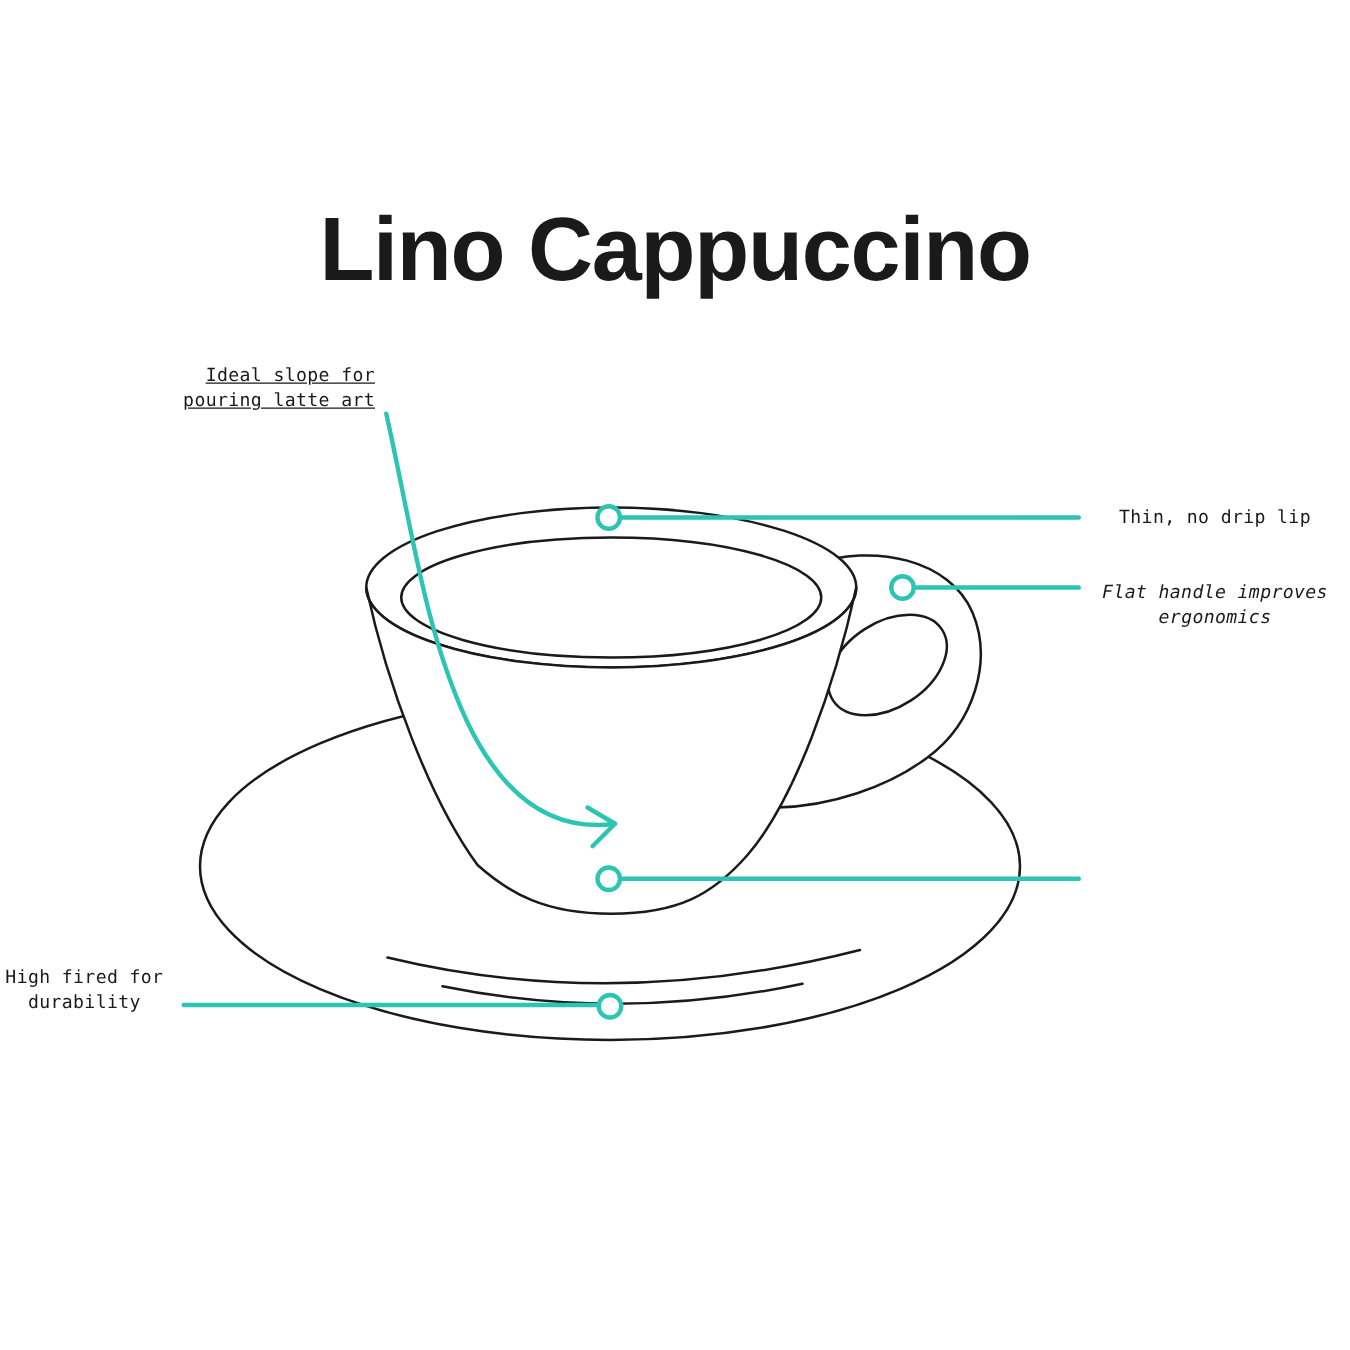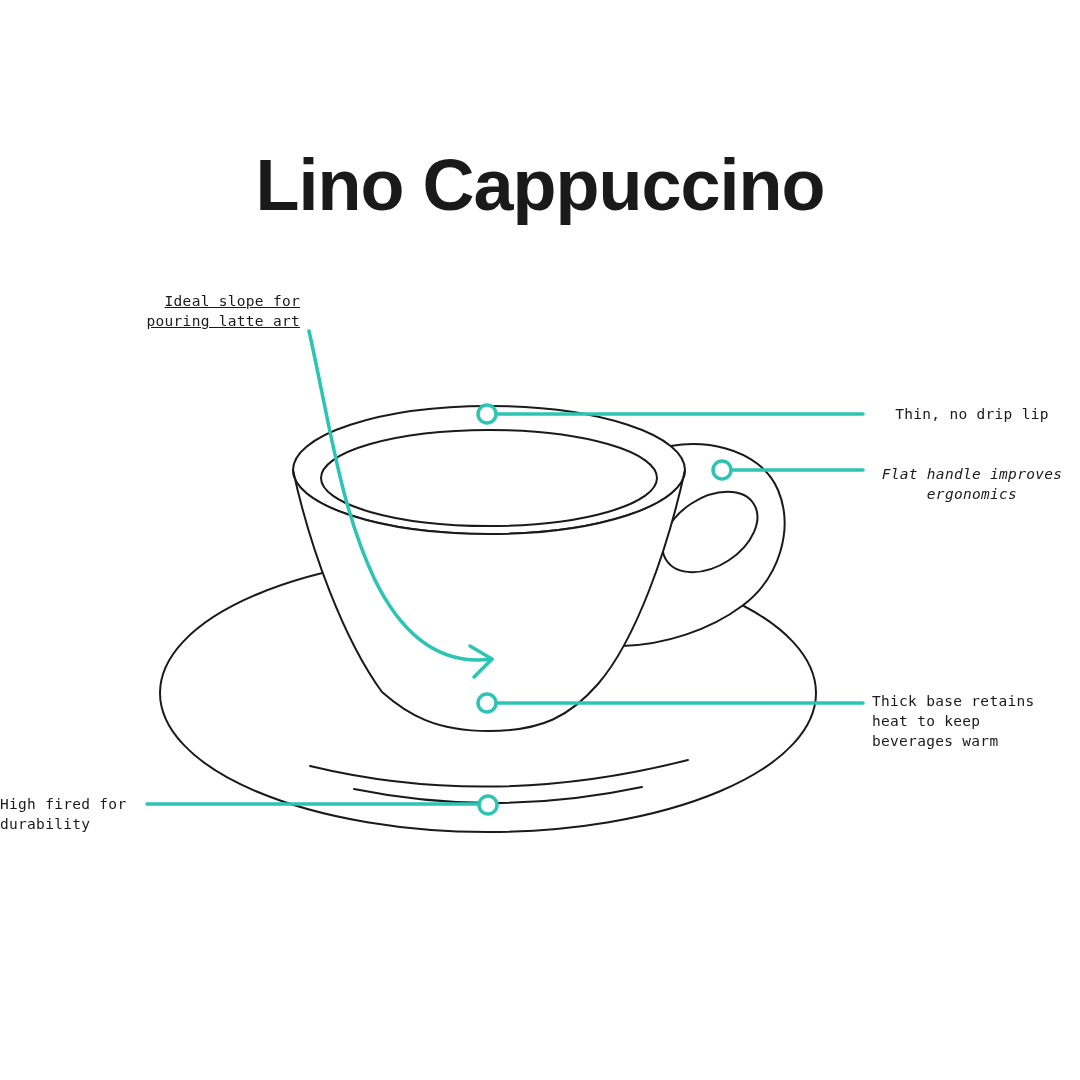--- a/index.html
+++ b/index.html
@@ -11,21 +11,21 @@
   .stage{
     position:relative;
     width:1080px;height:1080px;
     background:var(--bg);
     overflow:hidden;
     font-family:"DejaVu Sans Mono", monospace;
     color:var(--ink);
   }
   .title{
     position:absolute;
-    top:144px;left:0;width:100%;
+    top:159px;left:0;width:100%;
     margin:0;
     text-align:center;
     font-family:"Liberation Sans","DejaVu Sans",sans-serif;
     font-weight:bold;
     font-size:72px;
     letter-spacing:-1px;
     color:var(--ink);
   }
   .diagram-svg{
     position:absolute;
@@ -40,21 +40,21 @@
     font-size:14.5px;
     line-height:20px;
     letter-spacing:0.3px;
     white-space:pre-line;
     color:var(--ink);
   }
   .ann-ideal-slope{left:100px;top:291px;width:200px;text-align:right;text-decoration:underline;}
   .ann-thin-lip{left:872px;top:404px;width:200px;text-align:center;}
   .ann-flat-handle{left:872px;top:464px;width:200px;text-align:center;font-style:italic;}
   .ann-thick-base{left:872px;top:691px;width:200px;text-align:left;}
-  .ann-high-fired{left:0px;top:794px;width:135px;text-align:left;}
+  .ann-high-fired{left:0px;top:772px;width:135px;text-align:center;}
 </style>
 </head>
 <body>
 
 <div class="stage">
 
   <h1 class="title">Lino Cappuccino</h1>
 
   <svg class="diagram-svg" viewBox="0 0 1080 1080" aria-hidden="true">
 
@@ -81,19 +81,16 @@
     <circle class="teal-dot" cx="722" cy="470" r="9"></circle>
     <circle class="teal-dot" cx="487" cy="703" r="9"></circle>
     <circle class="teal-dot" cx="488" cy="805" r="9"></circle>
   </svg>
 
   <div class="ann ann-ideal-slope">Ideal slope for
 pouring latte art</div>
   <div class="ann ann-thin-lip">Thin, no drip lip</div>
   <div class="ann ann-flat-handle">Flat handle improves
 ergonomics</div>
-  <div class="ann ann-thick-base">Thick base retains
-heat to keep
-beverages warm</div>
   <div class="ann ann-high-fired">High fired for
 durability</div>
 
 </div>
 
 </body></html>

